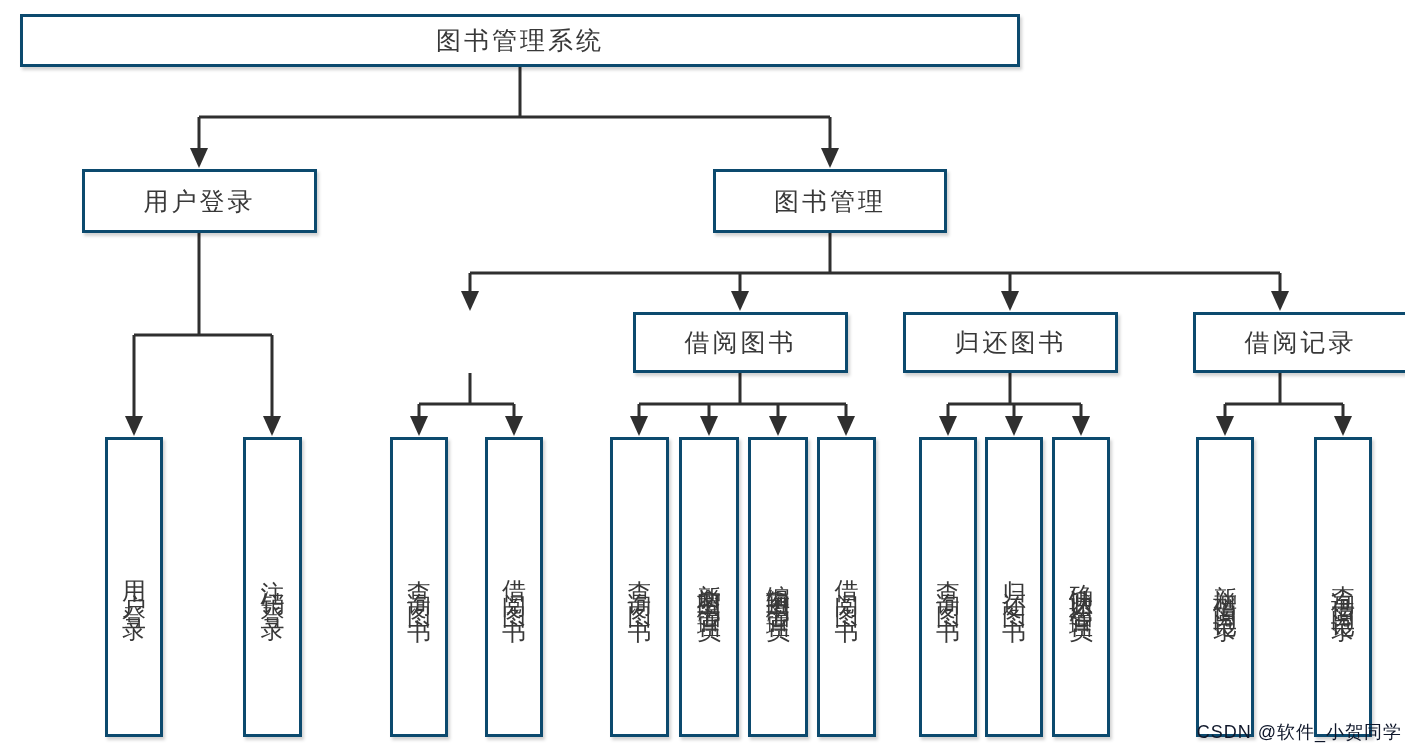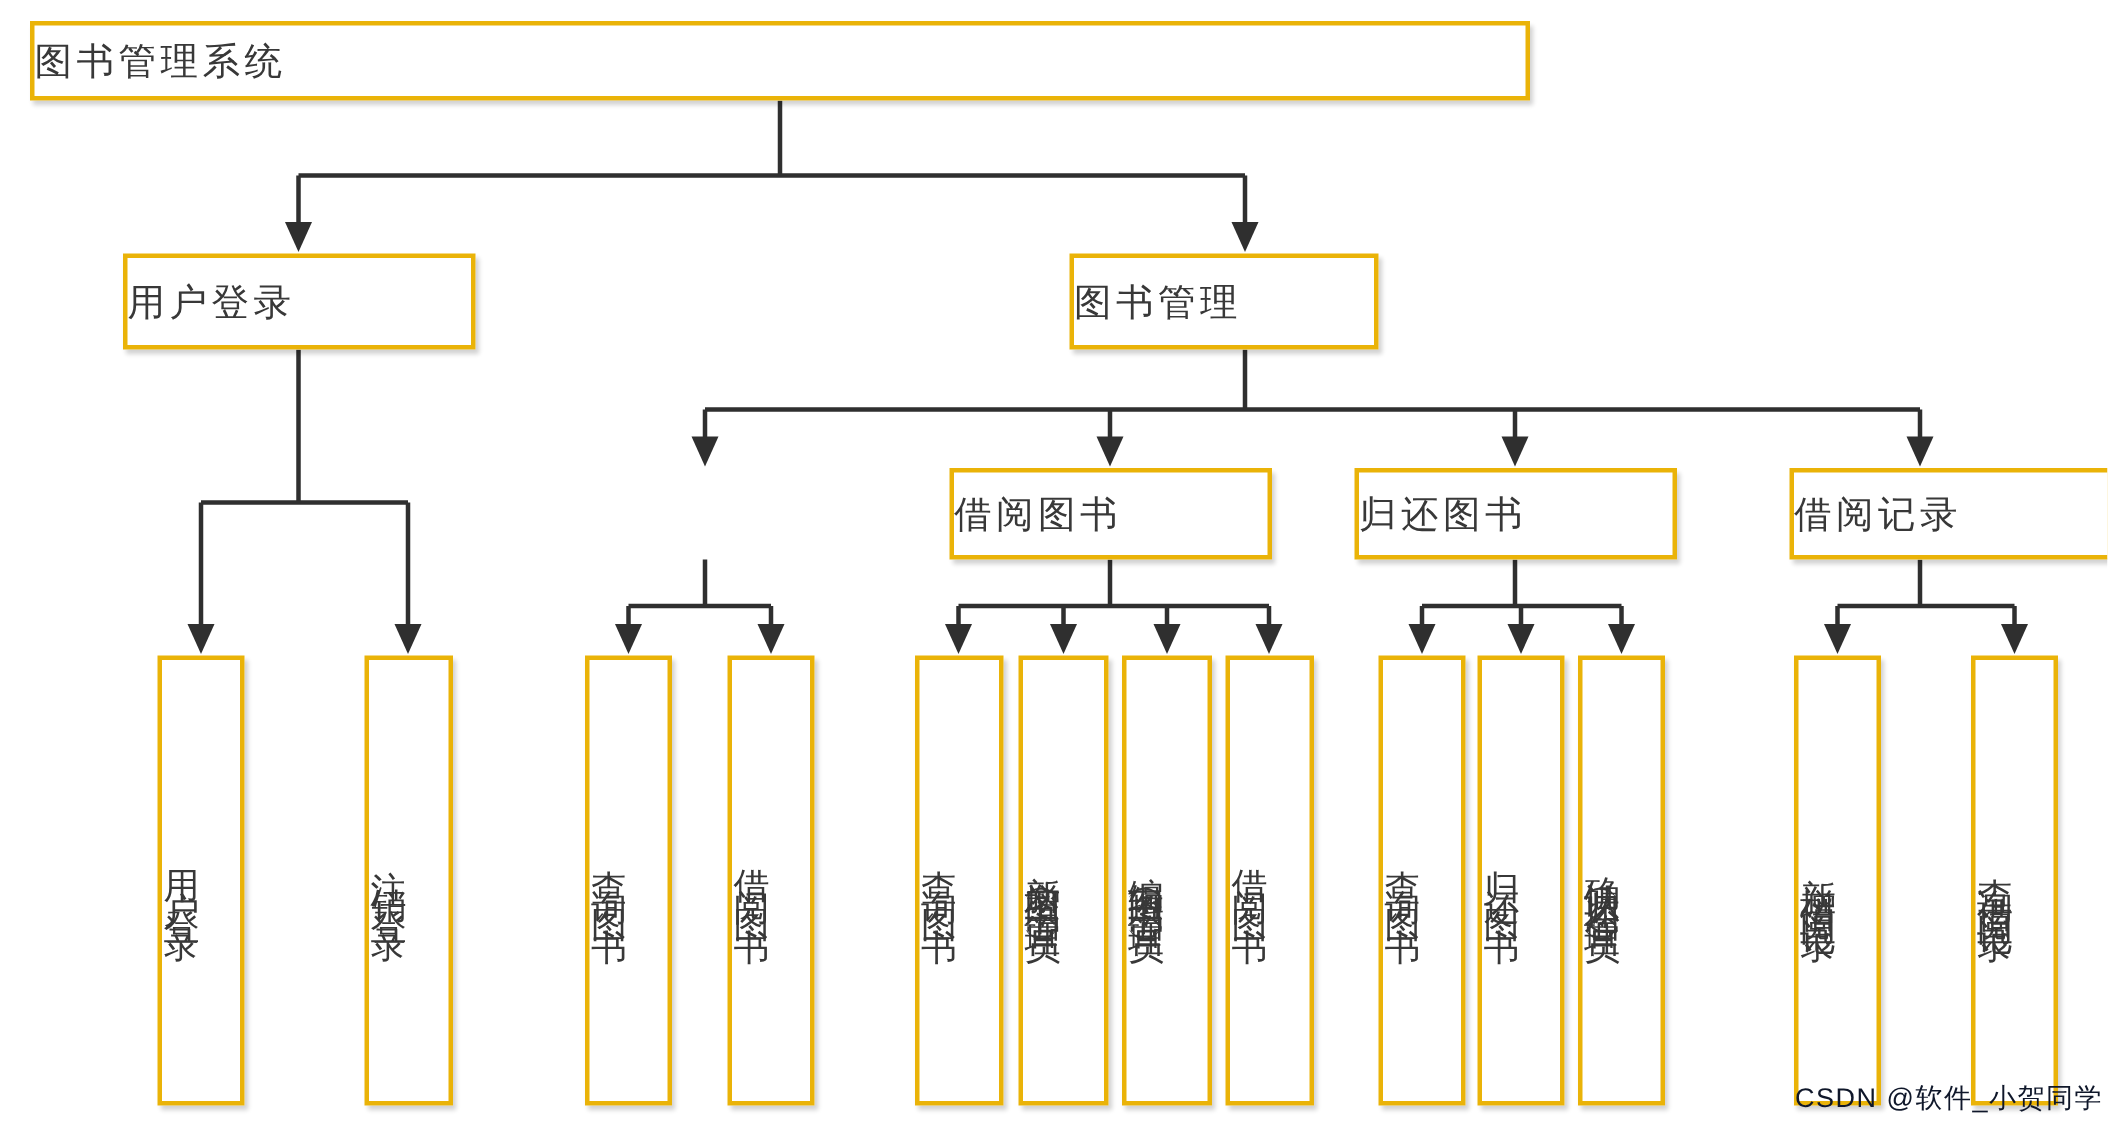--- a/index.html
+++ b/index.html
@@ -13,24 +13,25 @@
   }
   .connector-layer {
     position: absolute;
     left: 0; top: 0;
     width: 1405px; height: 747px;
   }
   .node {
     position: absolute;
     box-sizing: border-box;
     background: #ffffff;
-    border: 3px solid #eab308;
+    border: 3px solid #0c4a6e;
     color: #383838;
     display: flex;
     align-items: center;
+    justify-content: center;
     box-shadow: 2px 3px 3px rgba(0,0,0,0.18);
   }
   .h-label { font-size: 25px; letter-spacing: 3px; white-space: nowrap; }
   .v-text {
     writing-mode: vertical-rl;
     text-orientation: mixed;
     font-size: 24px;
     line-height: 1;
     white-space: nowrap;
   }
@@ -42,21 +43,21 @@
     right: 3px;
     bottom: 3px;
     font-size: 18px;
     letter-spacing: 1px;
     color: #0f172a;
     white-space: nowrap;
   }
   
   .n-root   { left: 20px;   top: 14px;  width: 1000px; height: 53px; }
   .n-login  { left: 82px;   top: 169px; width: 235px;  height: 64px; }
-  .n-mgmt   { left: 713px;  top: 169px; width: 206px;  height: 64px; }
+  .n-mgmt   { left: 713px;  top: 169px; width: 234px;  height: 64px; }
   .n-rec    { left: 361px;  top: 312px; width: 219px;  height: 61px; }
   .n-borrow { left: 633px;  top: 312px; width: 215px;  height: 61px; }
   .n-cur    { left: 903px;  top: 312px; width: 215px;  height: 61px; }
   .n-hist   { left: 1173px; top: 312px; width: 215px;  height: 61px; margin-left: 20px; }
   .leaf { top: 437px; height: 300px; }
   .l-1  { left: 105px;  width: 58px; }
   .l-2  { left: 243px;  width: 59px; }
   .l-3  { left: 390px;  width: 58px; }
   .l-4  { left: 485px;  width: 58px; }
   .l-5  { left: 610px;  width: 59px; }

